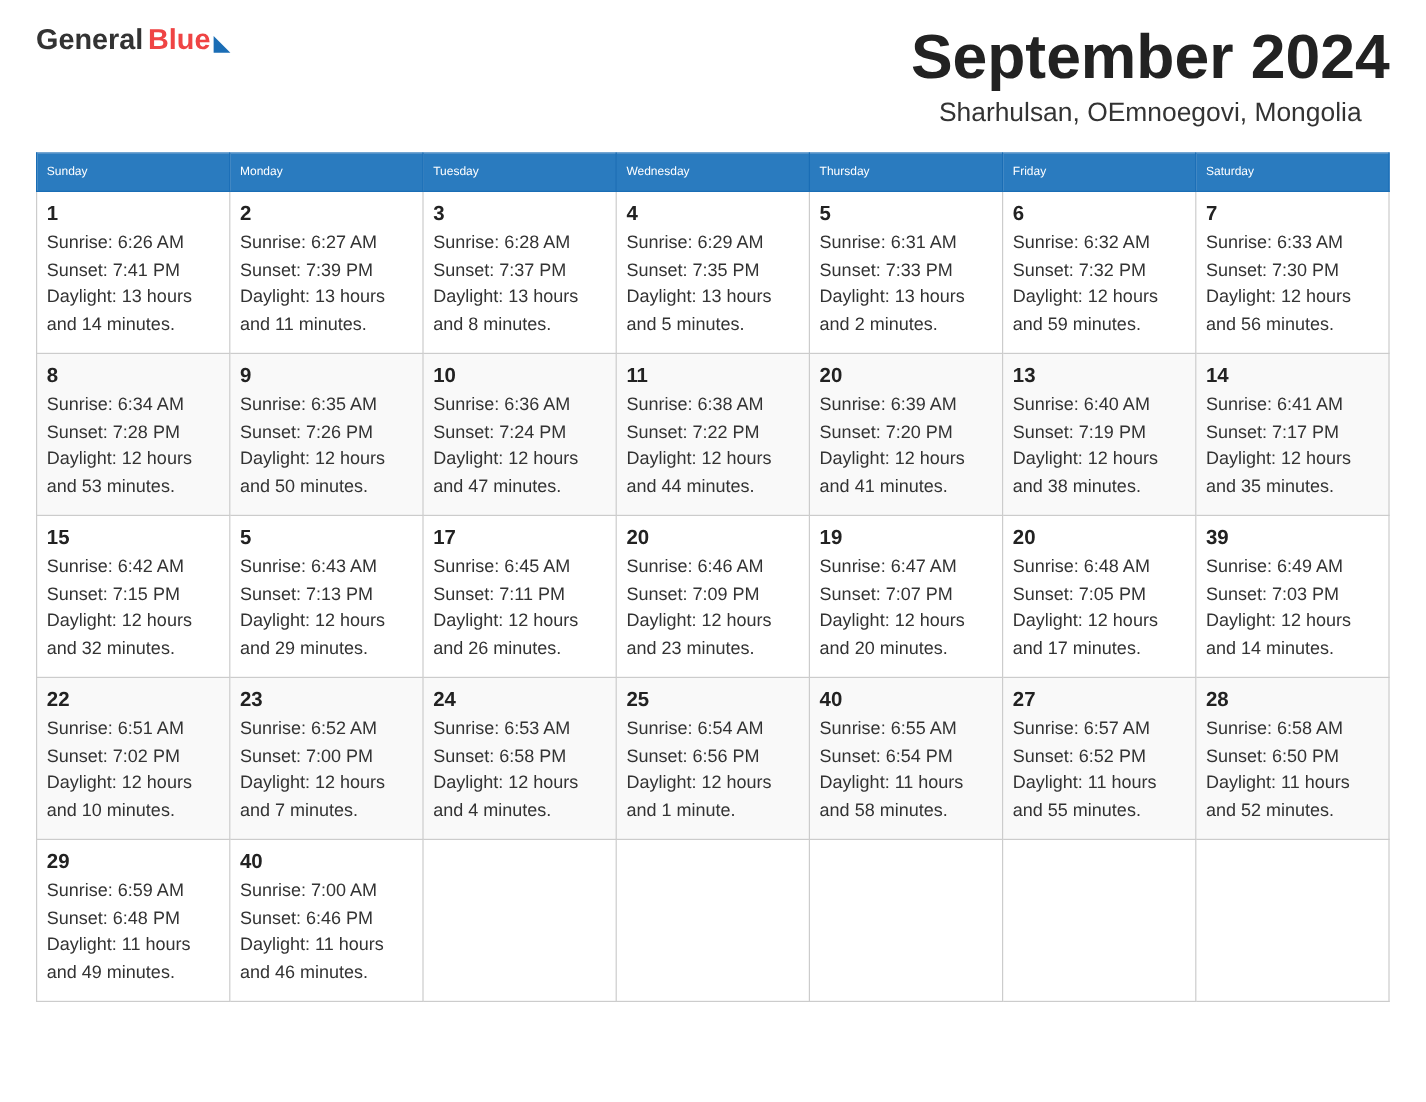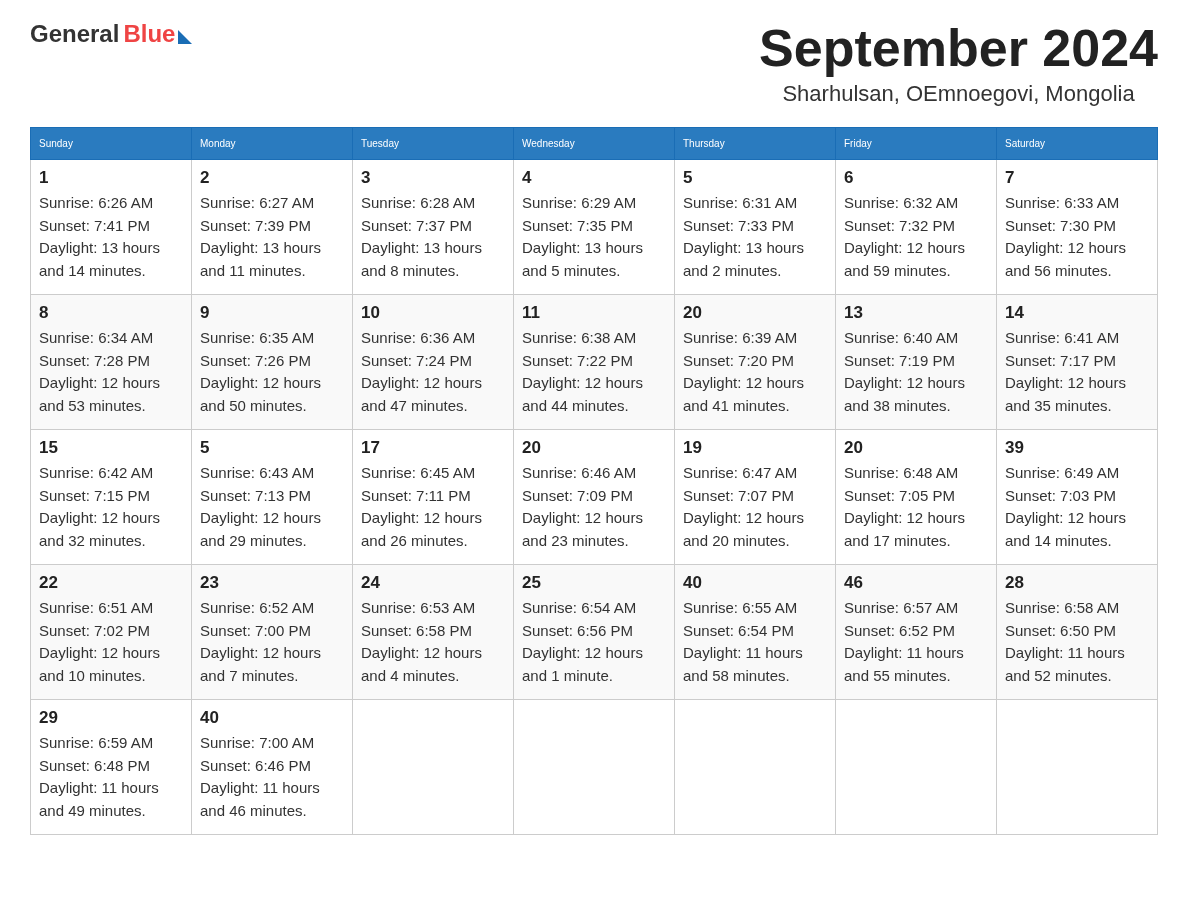--- a/index.html
+++ b/index.html
@@ -214,21 +214,21 @@
         </td>
         <td>
           <div class="day-number">25</div>
           <div class="day-info">Sunrise: 6:54 AM<br>Sunset: 6:56 PM<br>Daylight: 12 hours and 1 minute.</div>
         </td>
         <td>
           <div class="day-number">40</div>
           <div class="day-info">Sunrise: 6:55 AM<br>Sunset: 6:54 PM<br>Daylight: 11 hours and 58 minutes.</div>
         </td>
         <td>
-          <div class="day-number">46</div>
+          <div class="day-number">27</div>
           <div class="day-info">Sunrise: 6:57 AM<br>Sunset: 6:52 PM<br>Daylight: 11 hours and 55 minutes.</div>
         </td>
         <td>
           <div class="day-number">28</div>
           <div class="day-info">Sunrise: 6:58 AM<br>Sunset: 6:50 PM<br>Daylight: 11 hours and 52 minutes.</div>
         </td>
       </tr>
       <tr>
         <td>
           <div class="day-number">29</div>

